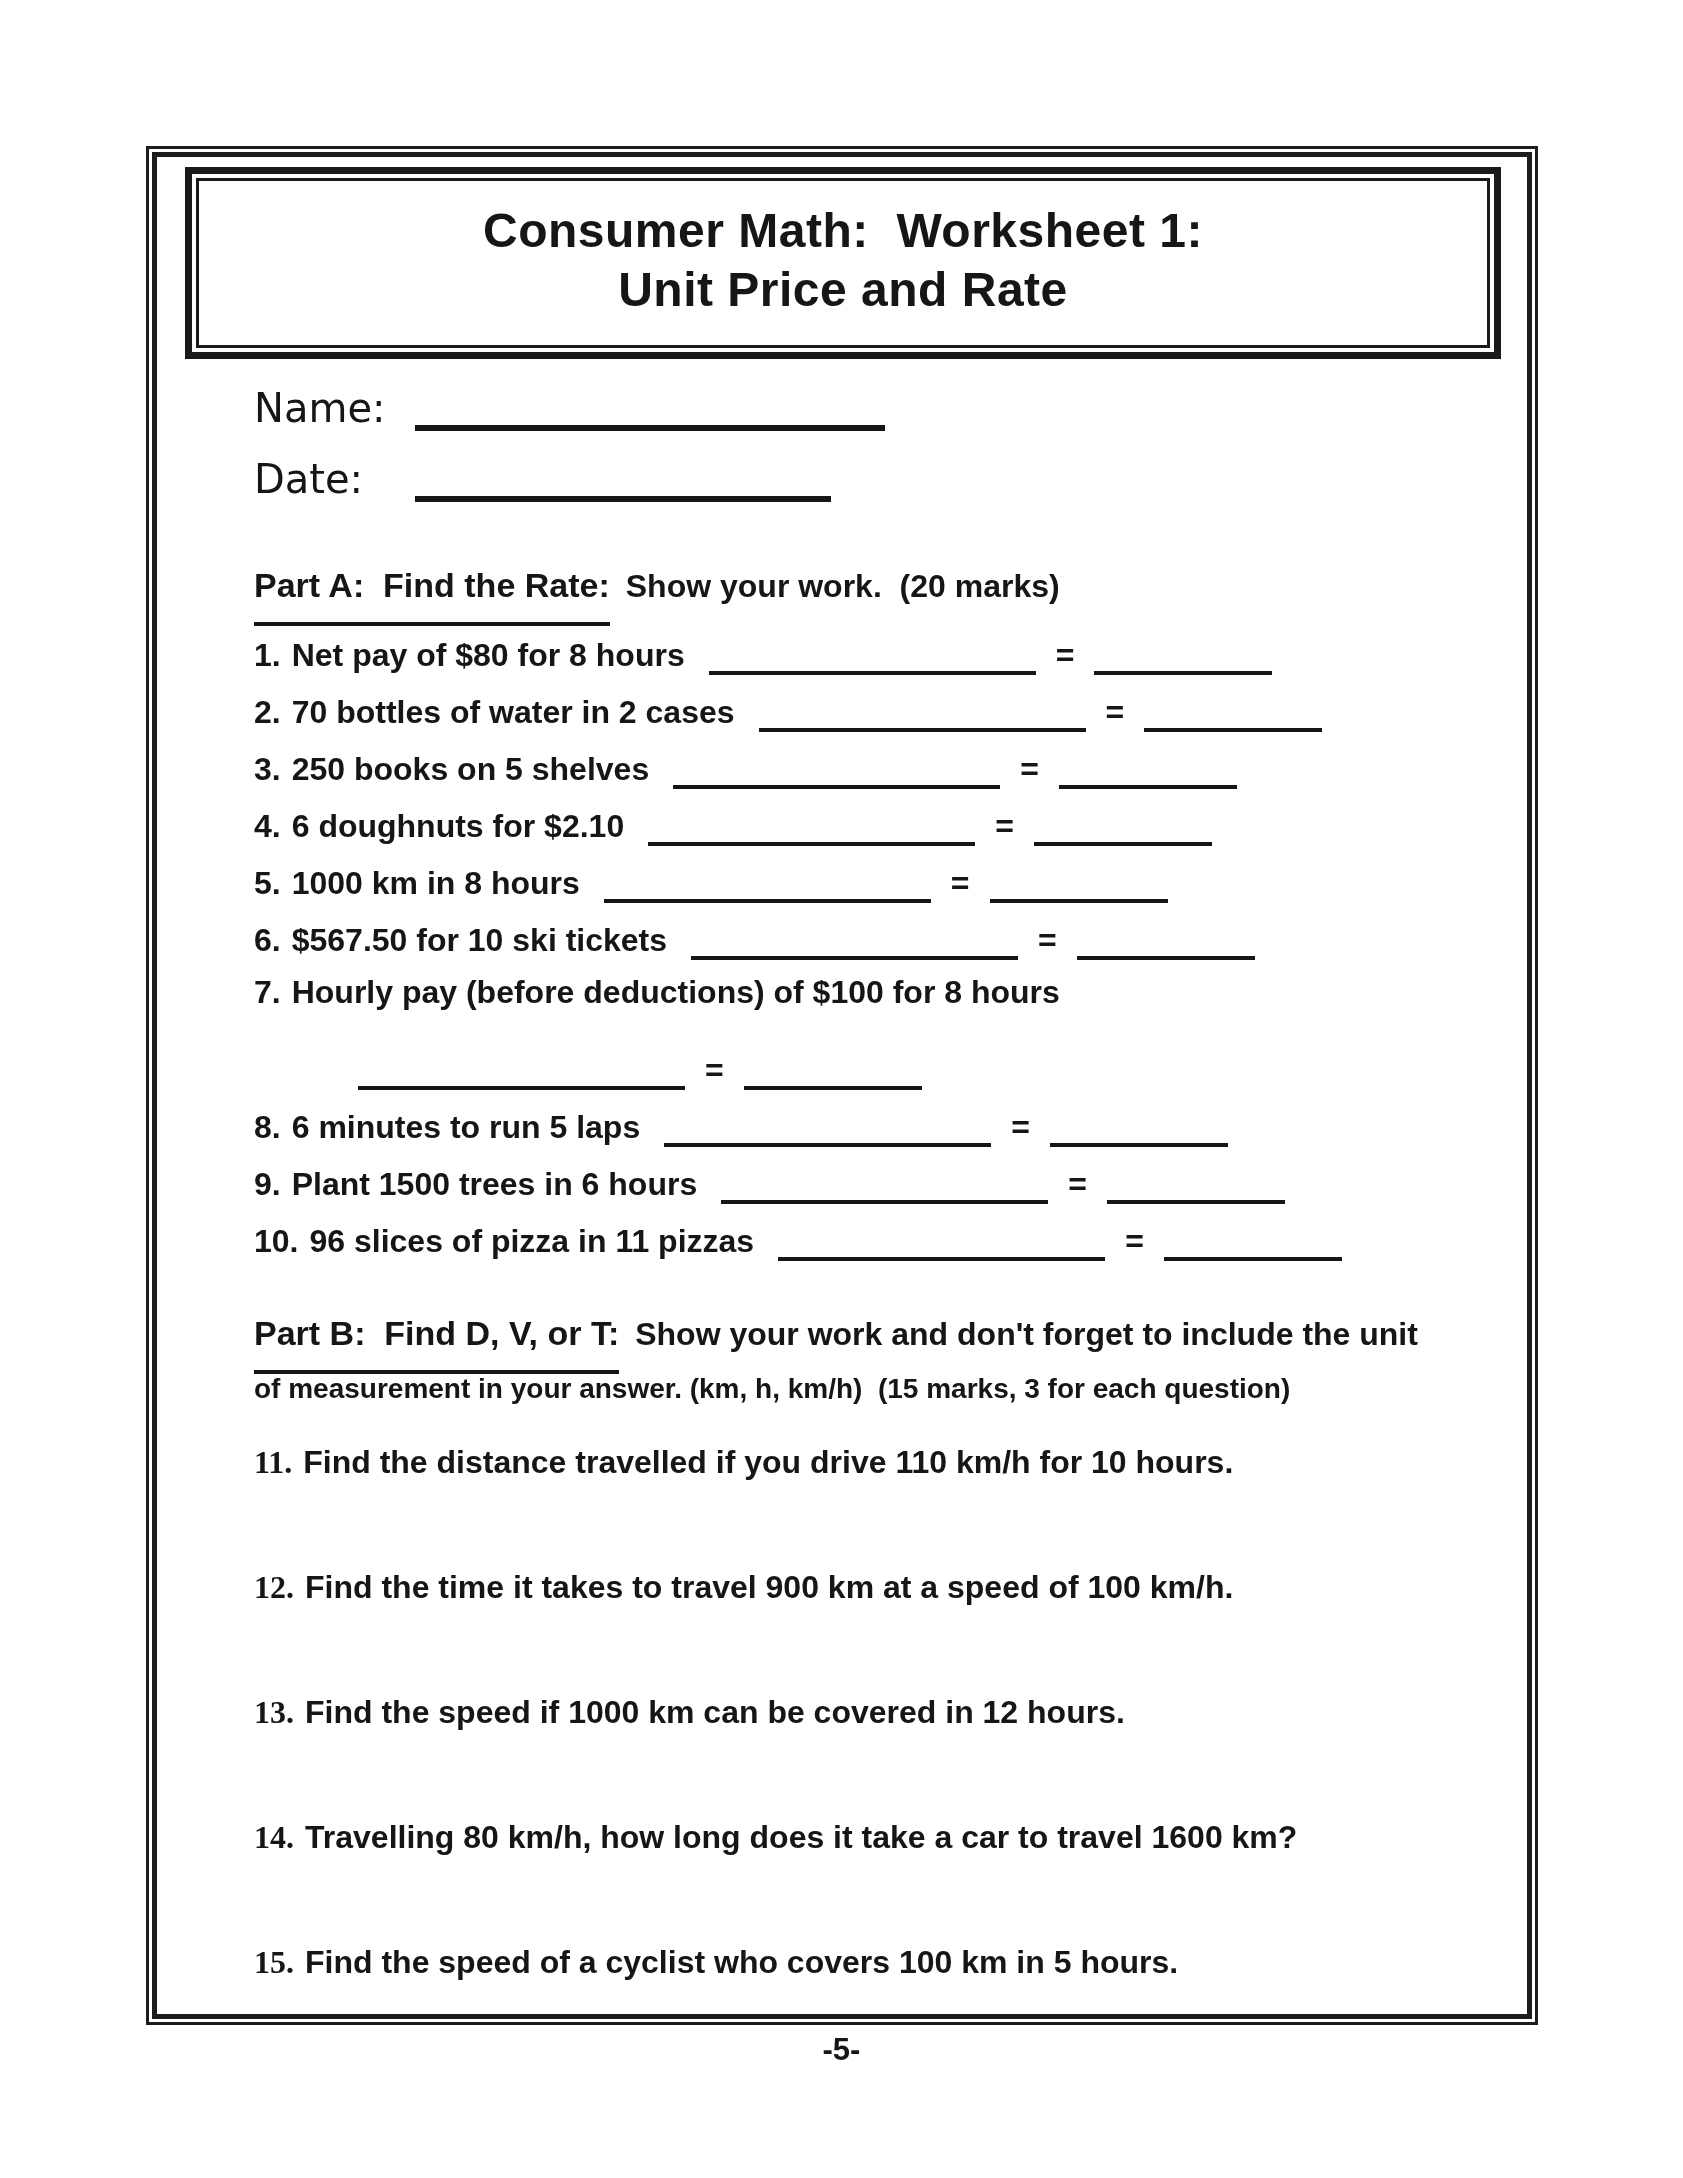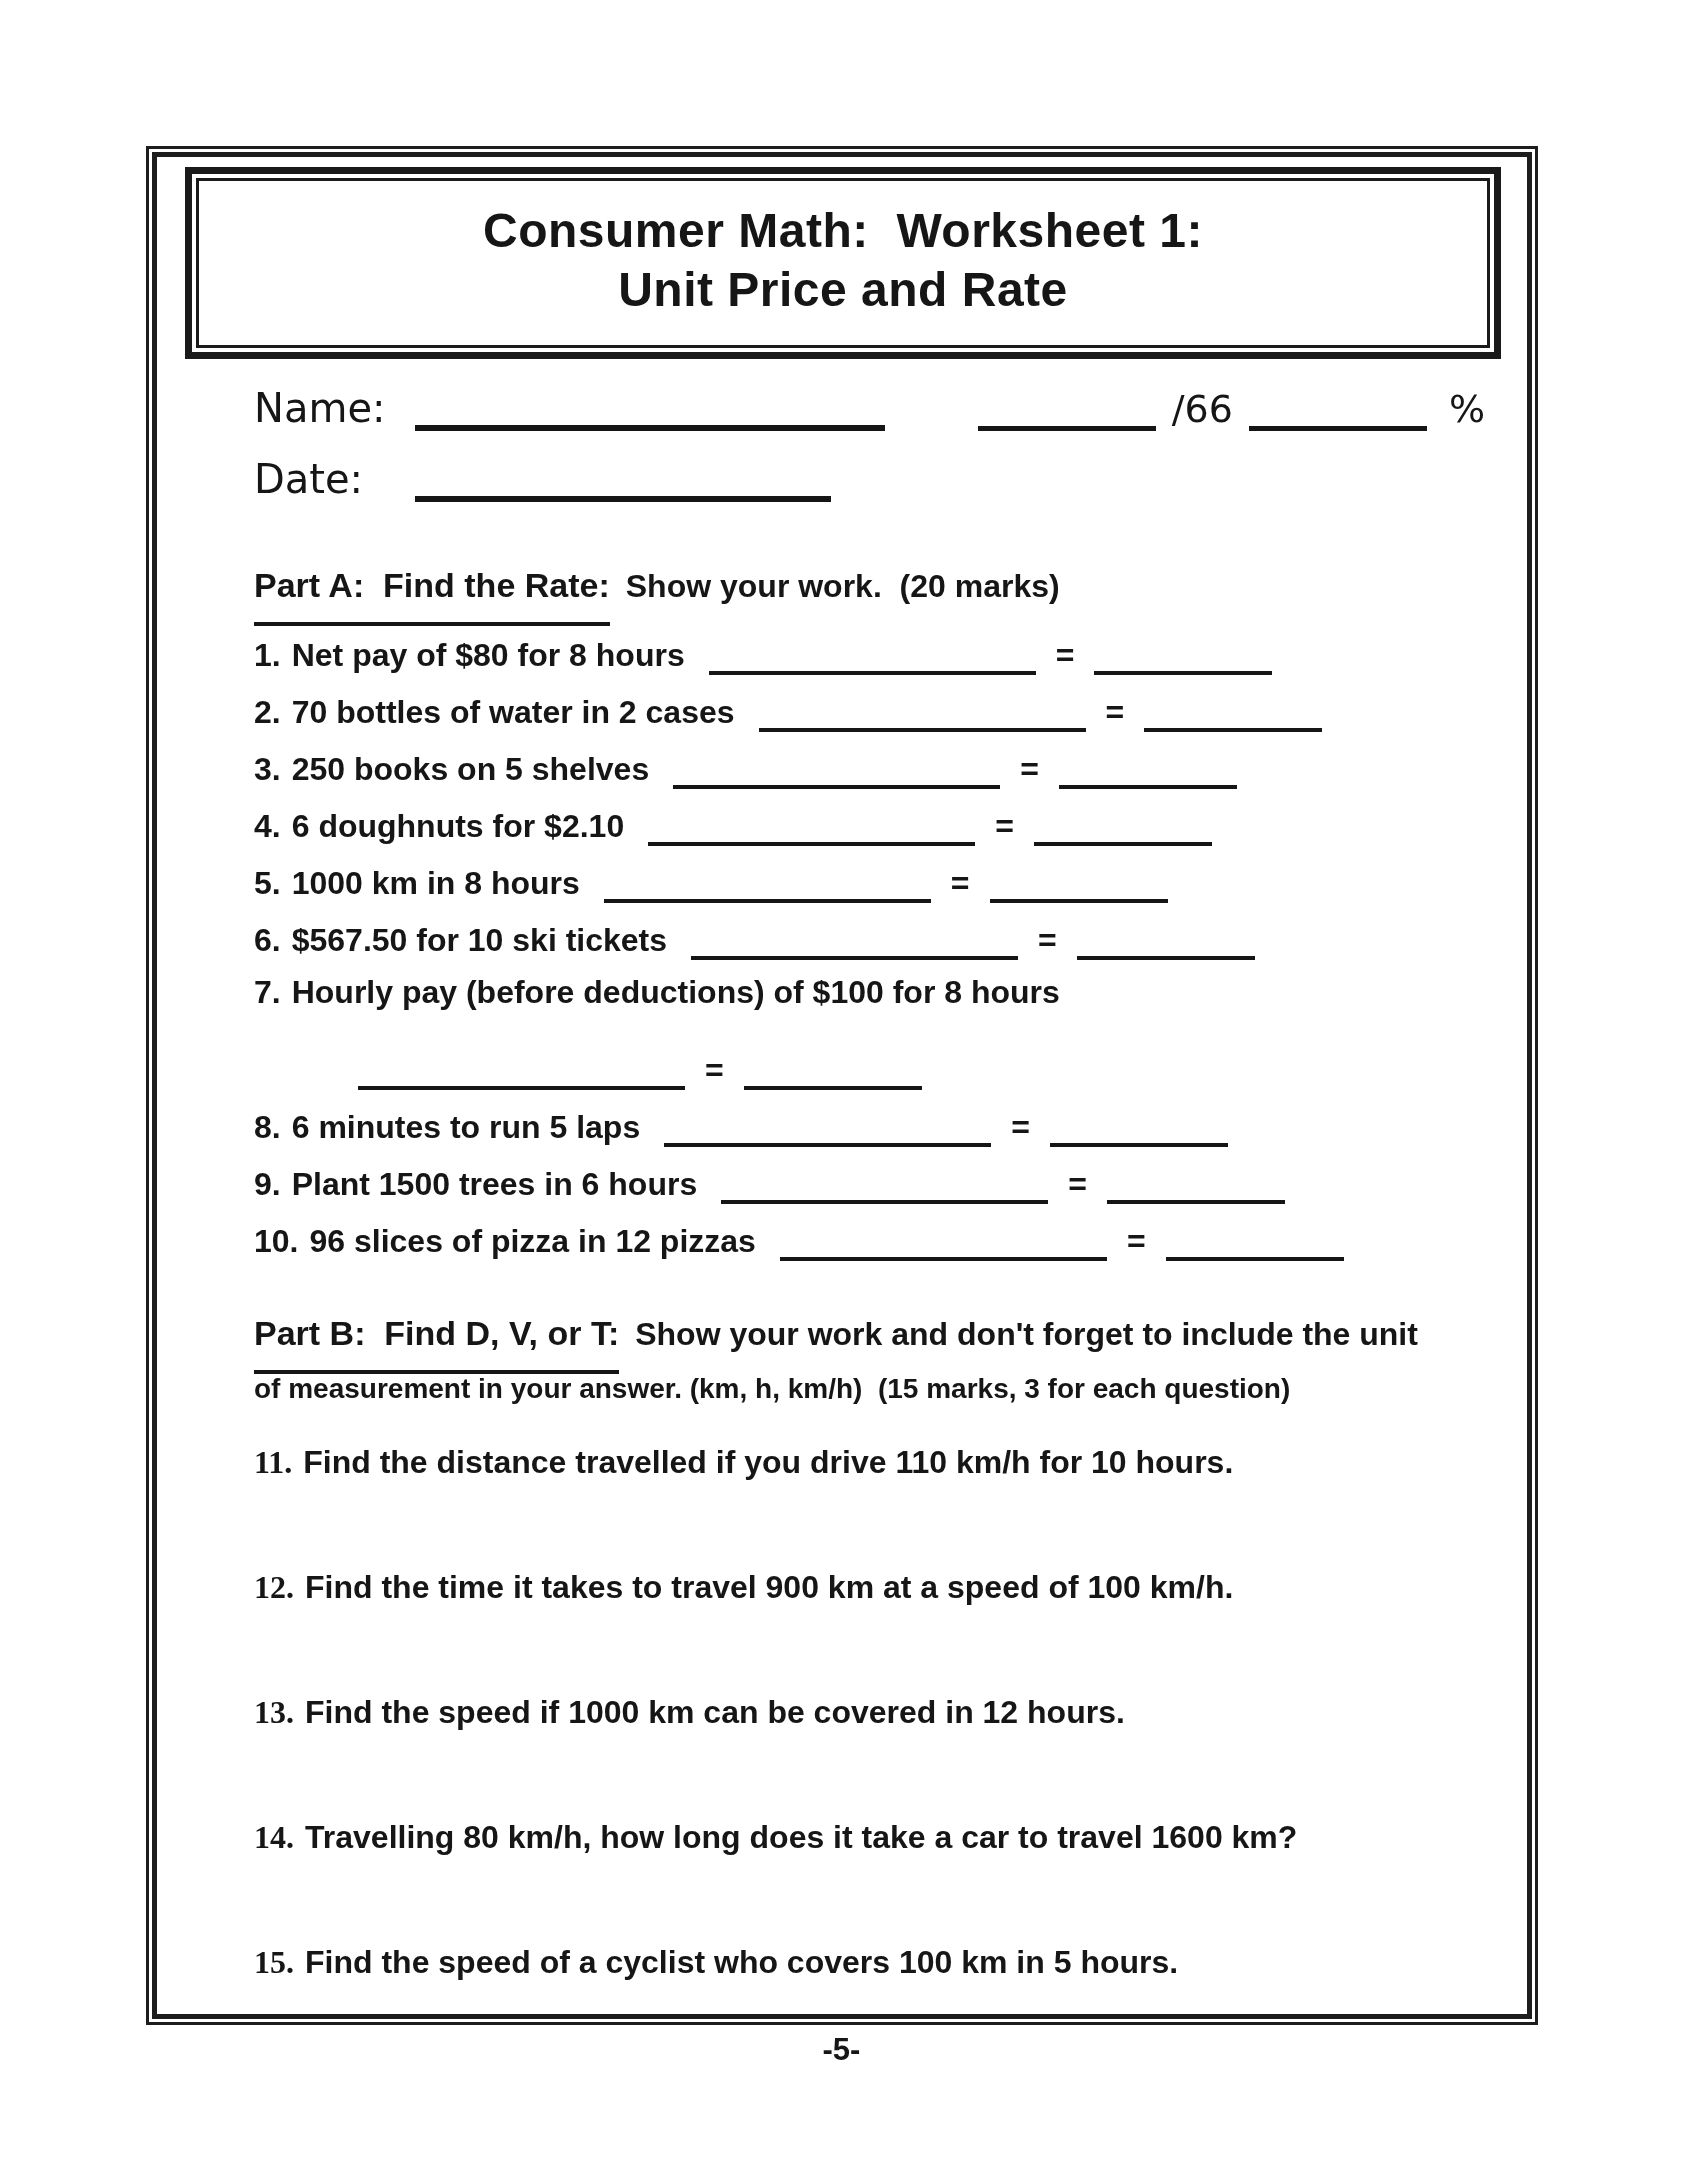--- a/index.html
+++ b/index.html
@@ -89,26 +89,20 @@
       <div class="title-box-inner">
         <div class="title-line pre">Consumer Math:  Worksheet 1:</div>
         <div class="title-line pre">Unit Price and Rate</div>
       </div>
     </div>
 
     <div class="name-block">
       <div class="hdr-row">
         <span class="lbl hand">Name:</span>
         <span class="bl bl-name"></span>
-        <span class="score-group">
-          <span class="bl bl-score"></span>
-          <span class="score-txt hand">/66</span>
-          <span class="bl bl-score"></span>
-          <span class="score-txt hand pct">%</span>
-        </span>
       </div>
       <div class="hdr-row">
         <span class="lbl hand">Date:</span>
         <span class="bl bl-date"></span>
       </div>
     </div>
 
     <div class="section-line">
       <span class="h-underline pre">Part A:  Find the Rate:</span><span class="instr pre">Show your work.  (20 marks)</span>
     </div>
@@ -146,21 +140,21 @@
       </div>
       <div class="item">
         <span class="num">8.</span><span>6 minutes to run 5 laps</span>
         <span class="bl bl-long"></span><span class="eq">=</span><span class="bl bl-short"></span>
       </div>
       <div class="item">
         <span class="num">9.</span><span>Plant 1500 trees in 6 hours</span>
         <span class="bl bl-long"></span><span class="eq">=</span><span class="bl bl-short"></span>
       </div>
       <div class="item">
-        <span class="num">10.</span><span>96 slices of pizza in 12 pizzas</span>
+        <span class="num">10.</span><span>96 slices of pizza in 11 pizzas</span>
         <span class="bl bl-long"></span><span class="eq">=</span><span class="bl bl-short"></span>
       </div>
     </div>
 
     <div class="section-line">
       <span class="h-underline pre">Part B:  Find D, V, or T:</span><span class="instr pre">Show your work and don't forget to include the unit</span>
     </div>
     <div class="section-line2 pre">of measurement in your answer. (km, h, km/h)  (15 marks, 3 for each question)</div>
 
     <div class="questions">

